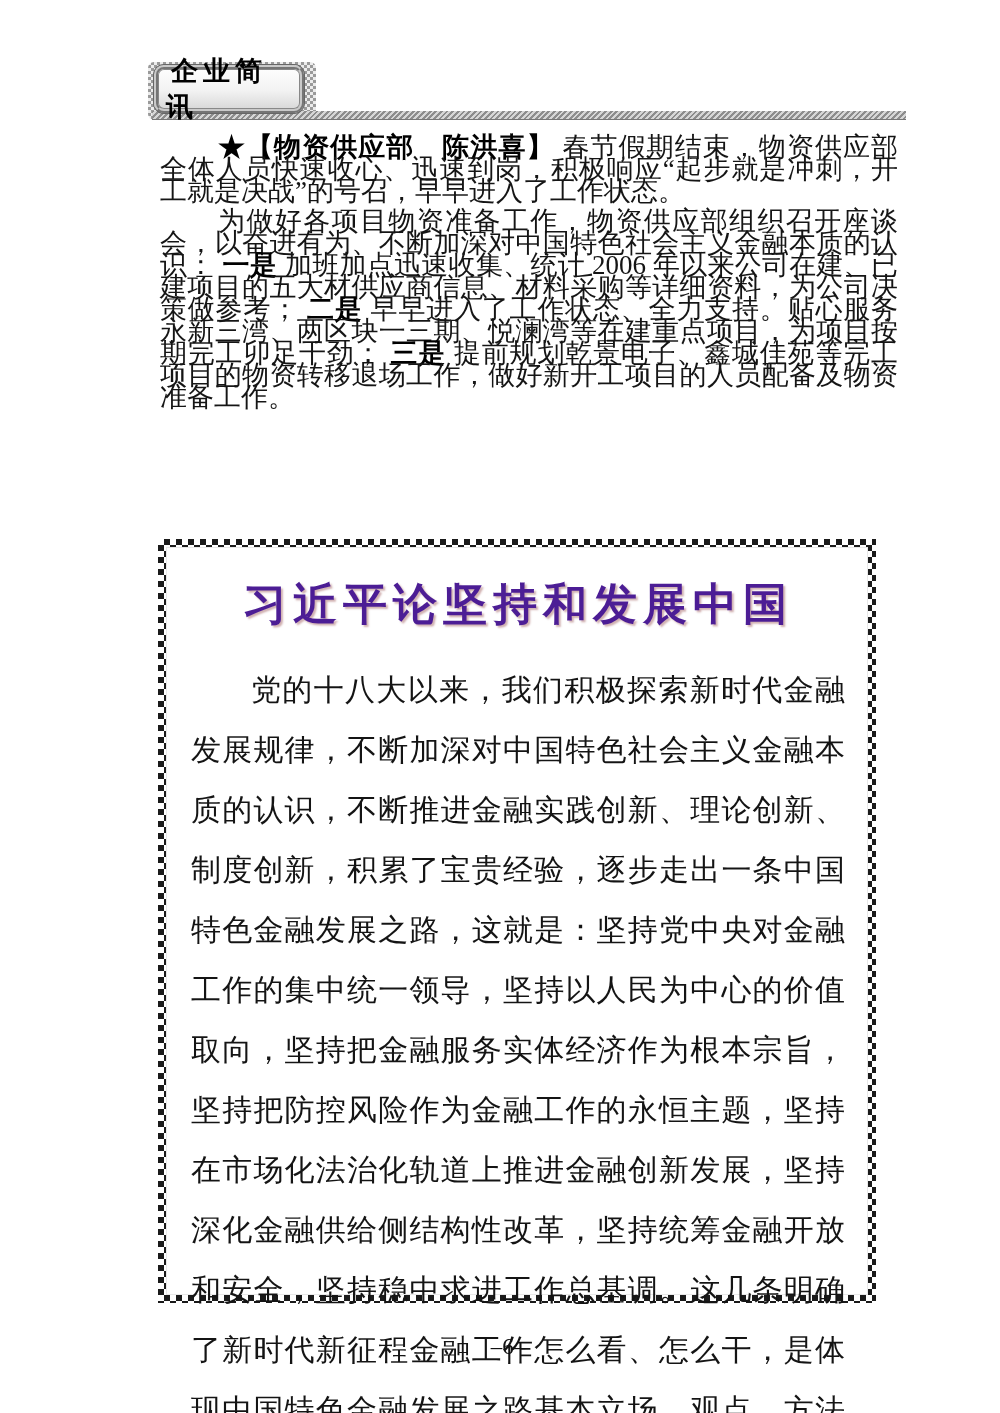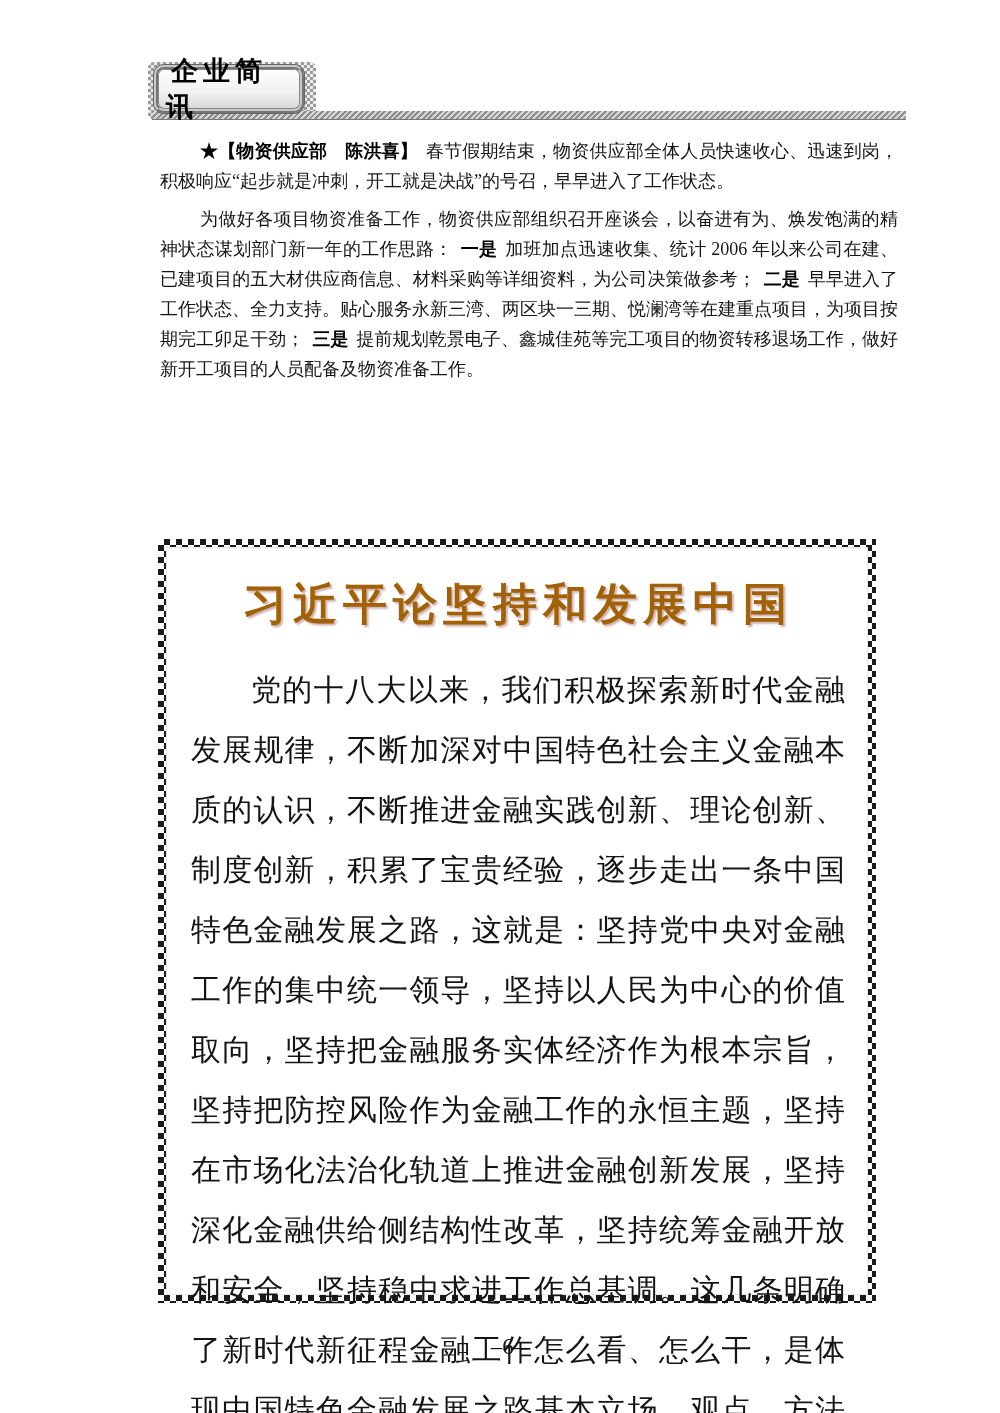--- a/index.html
+++ b/index.html
@@ -33,21 +33,21 @@
   }
   .masthead-band {
     position: absolute; left: 4px; top: 51px; width: 754px; height: 8px;
     background: repeating-linear-gradient(135deg, #8d8d8d 0 2px, #d6d6d6 2px 4px);
     border-bottom: 1px solid #777;
   }
 
   
   .content { position: absolute; left: 140px; top: 116px; width: 762px; }
   .brief p {
-    font-size: 18px; line-height: 30px;
+    font-size: 27px; line-height: 22px;
     text-align: justify; text-indent: 2em;
     color: #151515;
   }
   .brief .head, .brief .pt {
     font-family: "Liberation Sans", sans-serif;
     font-weight: bold; color: #000;
   }
   .brief-2 { margin-top: 11px; padding-top: 11px; border-top: 2px dotted #9a9a9a; }
 
   
@@ -59,21 +59,21 @@
   .feature-inner {
     width: 100%; height: 100%; background: #fff;
     padding: 16px 18px 10px 20px;
     border: 1px solid #e8e8e8;
   }
   .feature-title {
     text-align: center;
     font-family: "DejaVu Serif", "Liberation Serif", serif;
     font-weight: bold;
     font-size: 44px; line-height: 64px; letter-spacing: 6px;
-    color: #a16207;
+    color: #4c1d95;
     text-shadow: 2px 2px 2px rgba(120, 30, 30, 0.35);
   }
   .feature-body {
     margin-top: 12px;
     font-size: 30px; line-height: 60px;
     text-align: justify; text-indent: 2em;
     color: #141414;
     font-family: "Liberation Serif", "DejaVu Serif", serif;
   }
 
@@ -94,21 +94,21 @@
     <div class="masthead-band"></div>
     <div class="badge">
       <span>企业简讯</span>
     </div>
   </div>
 
   <div class="content">
 
     <div class="brief brief-1">
       <p><span class="head">★【物资供应部　陈洪喜】</span><span>春节假期结束，物资供应部全体人员快速收心、迅速到岗，积极响应“起步就是冲刺，开工就是决战”的号召，早早进入了工作状态。</span></p>
-      <p><span>为做好各项目物资准备工作，物资供应部组织召开座谈会，以奋进有为、焕发饱满的精神状态谋划部门新一年的工作思路：</span><span class="pt">一是</span><span>加班加点迅速收集、统计 2006 年以来公司在建、已建项目的五大材供应商信息、材料采购等详细资料，为公司决策做参考；</span><span class="pt">二是</span><span>早早进入了工作状态、全力支持。贴心服务永新三湾、两区块一三期、悦澜湾等在建重点项目，为项目按期完工卯足干劲；</span><span class="pt">三是</span><span>提前规划乾景电子、鑫城佳苑等完工项目的物资转移退场工作，做好新开工项目的人员配备及物资准备工作。</span></p>
+      <p><span>为做好各项目物资准备工作，物资供应部组织召开座谈会，以奋进有为、不断加深对中国特色社会主义金融本质的认识：</span><span class="pt">一是</span><span>加班加点迅速收集、统计 2006 年以来公司在建、已建项目的五大材供应商信息、材料采购等详细资料，为公司决策做参考；</span><span class="pt">二是</span><span>早早进入了工作状态、全力支持。贴心服务永新三湾、两区块一三期、悦澜湾等在建重点项目，为项目按期完工卯足干劲；</span><span class="pt">三是</span><span>提前规划乾景电子、鑫城佳苑等完工项目的物资转移退场工作，做好新开工项目的人员配备及物资准备工作。</span></p>
     </div>
 
 
   </div>
 
   <div class="feature-border">
     <div class="feature-inner">
       <div class="feature-title">
         <div>习近平论坚持和发展中国</div>
       </div>

